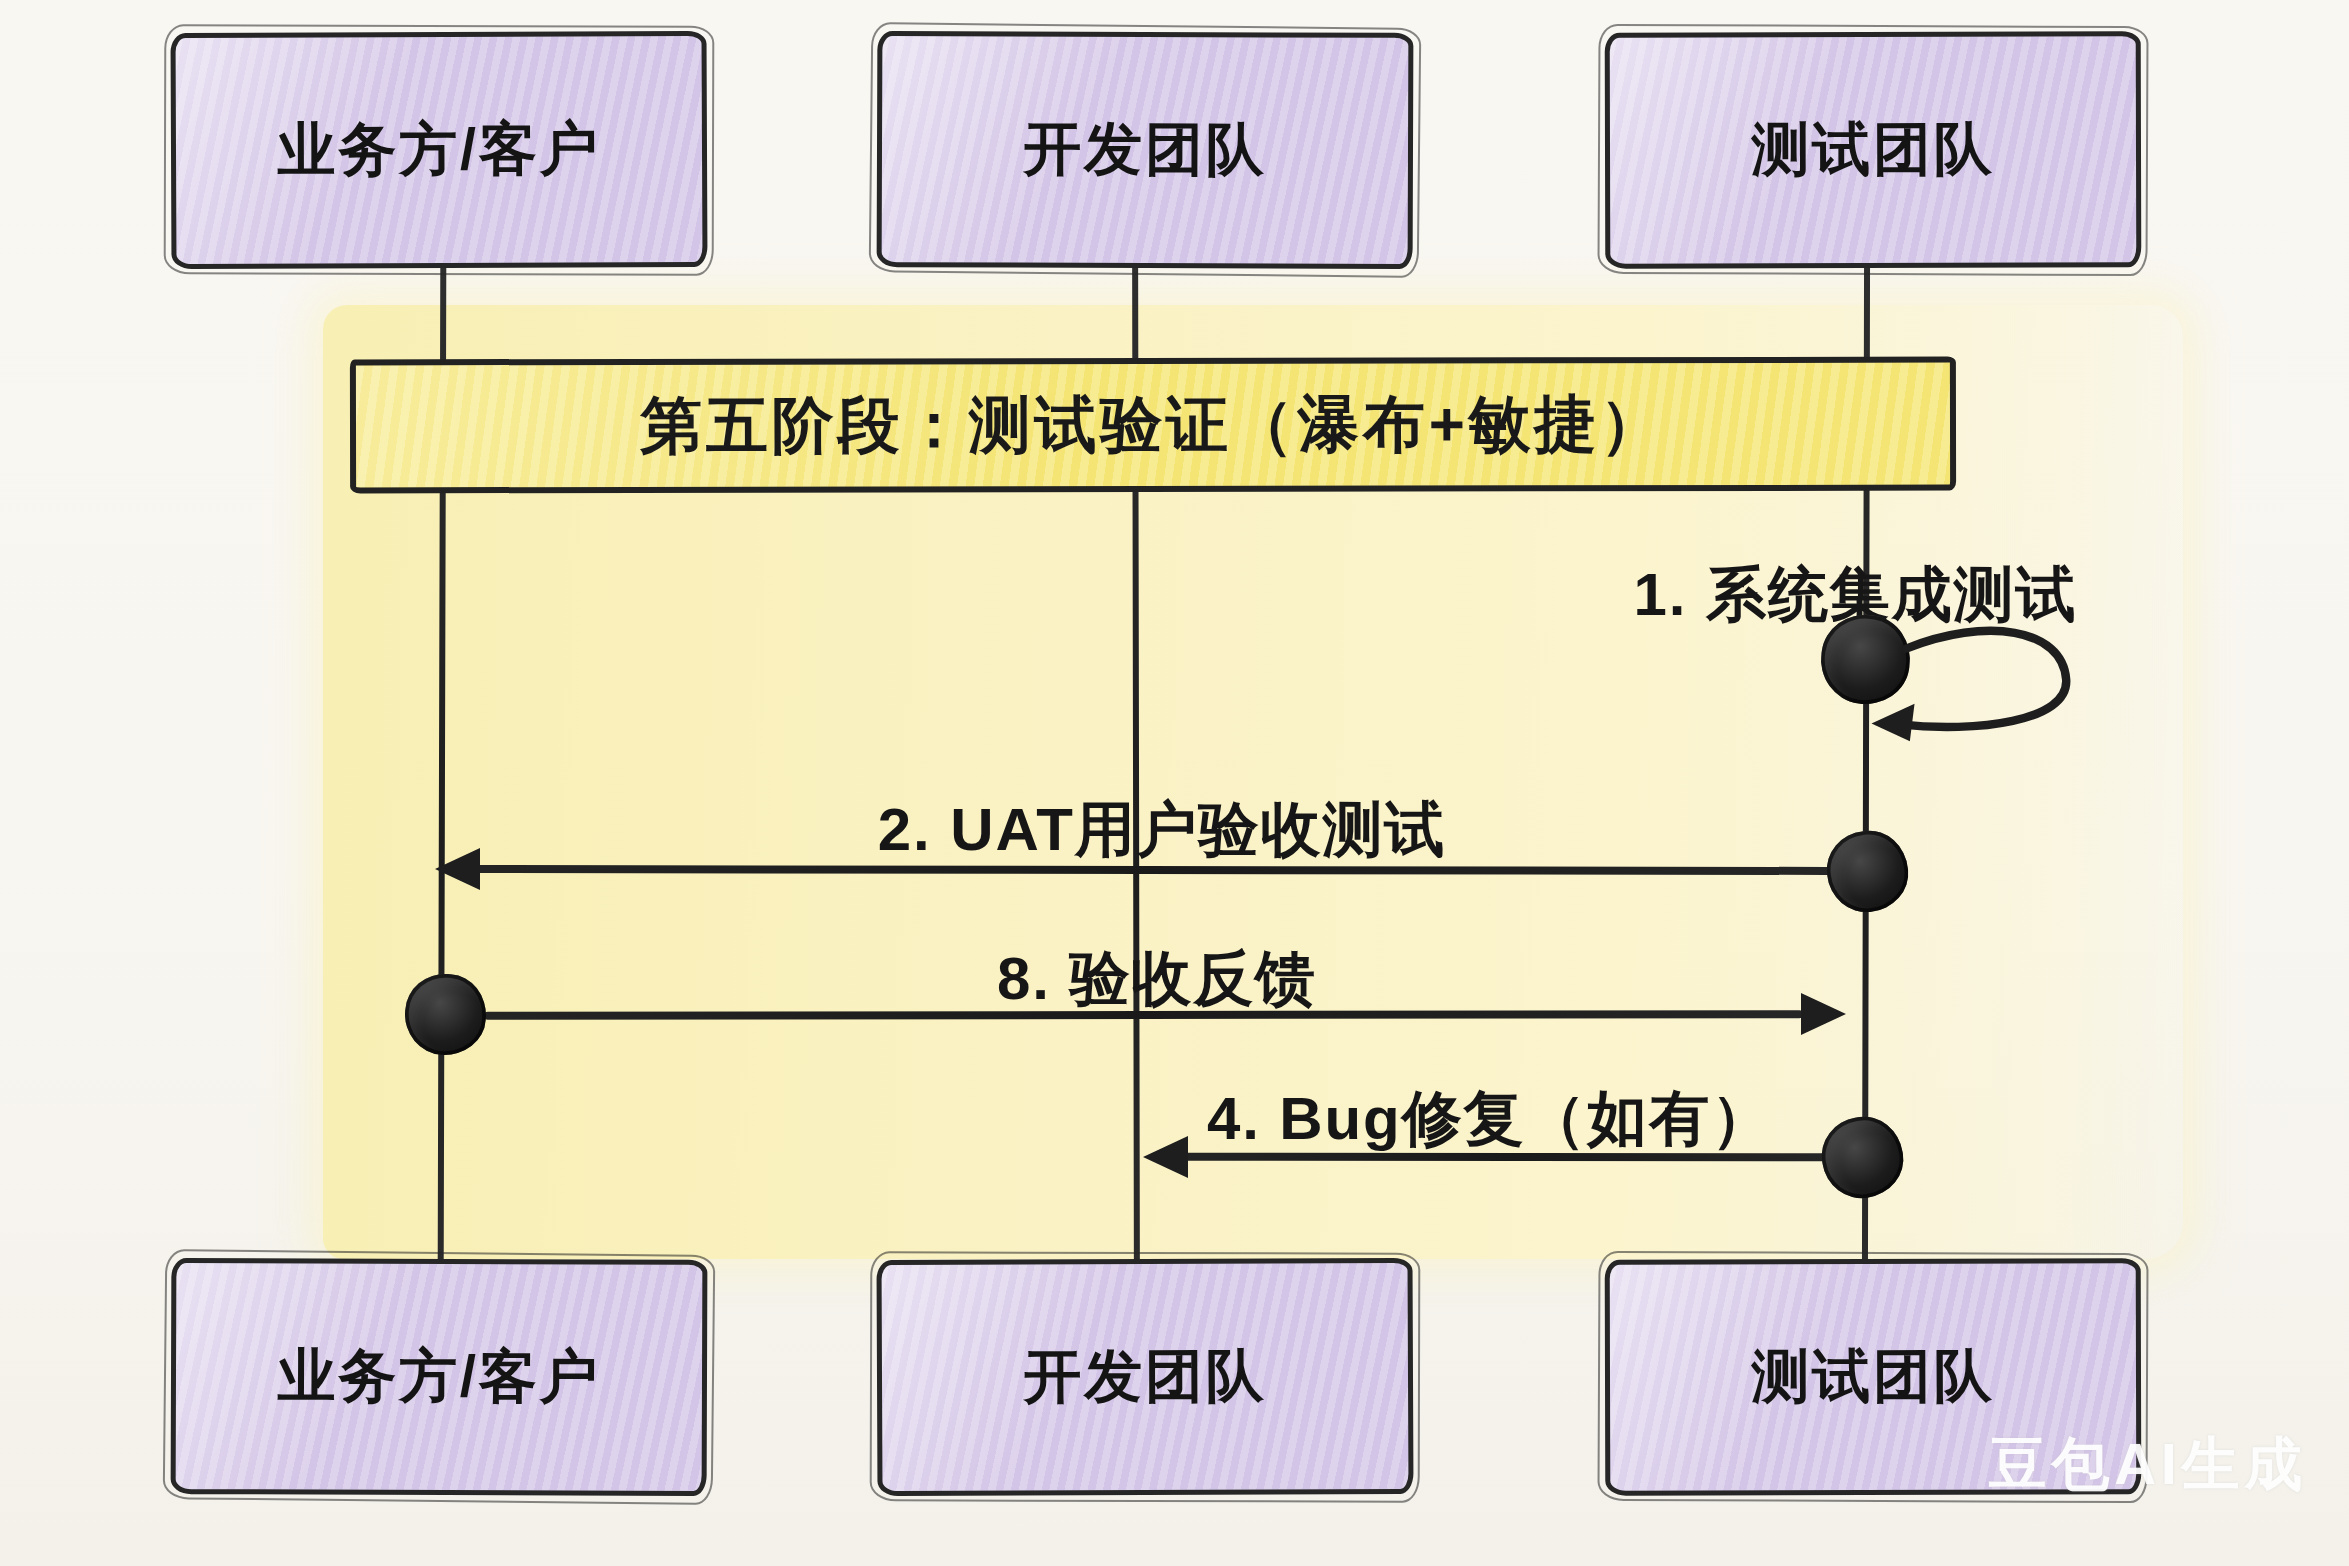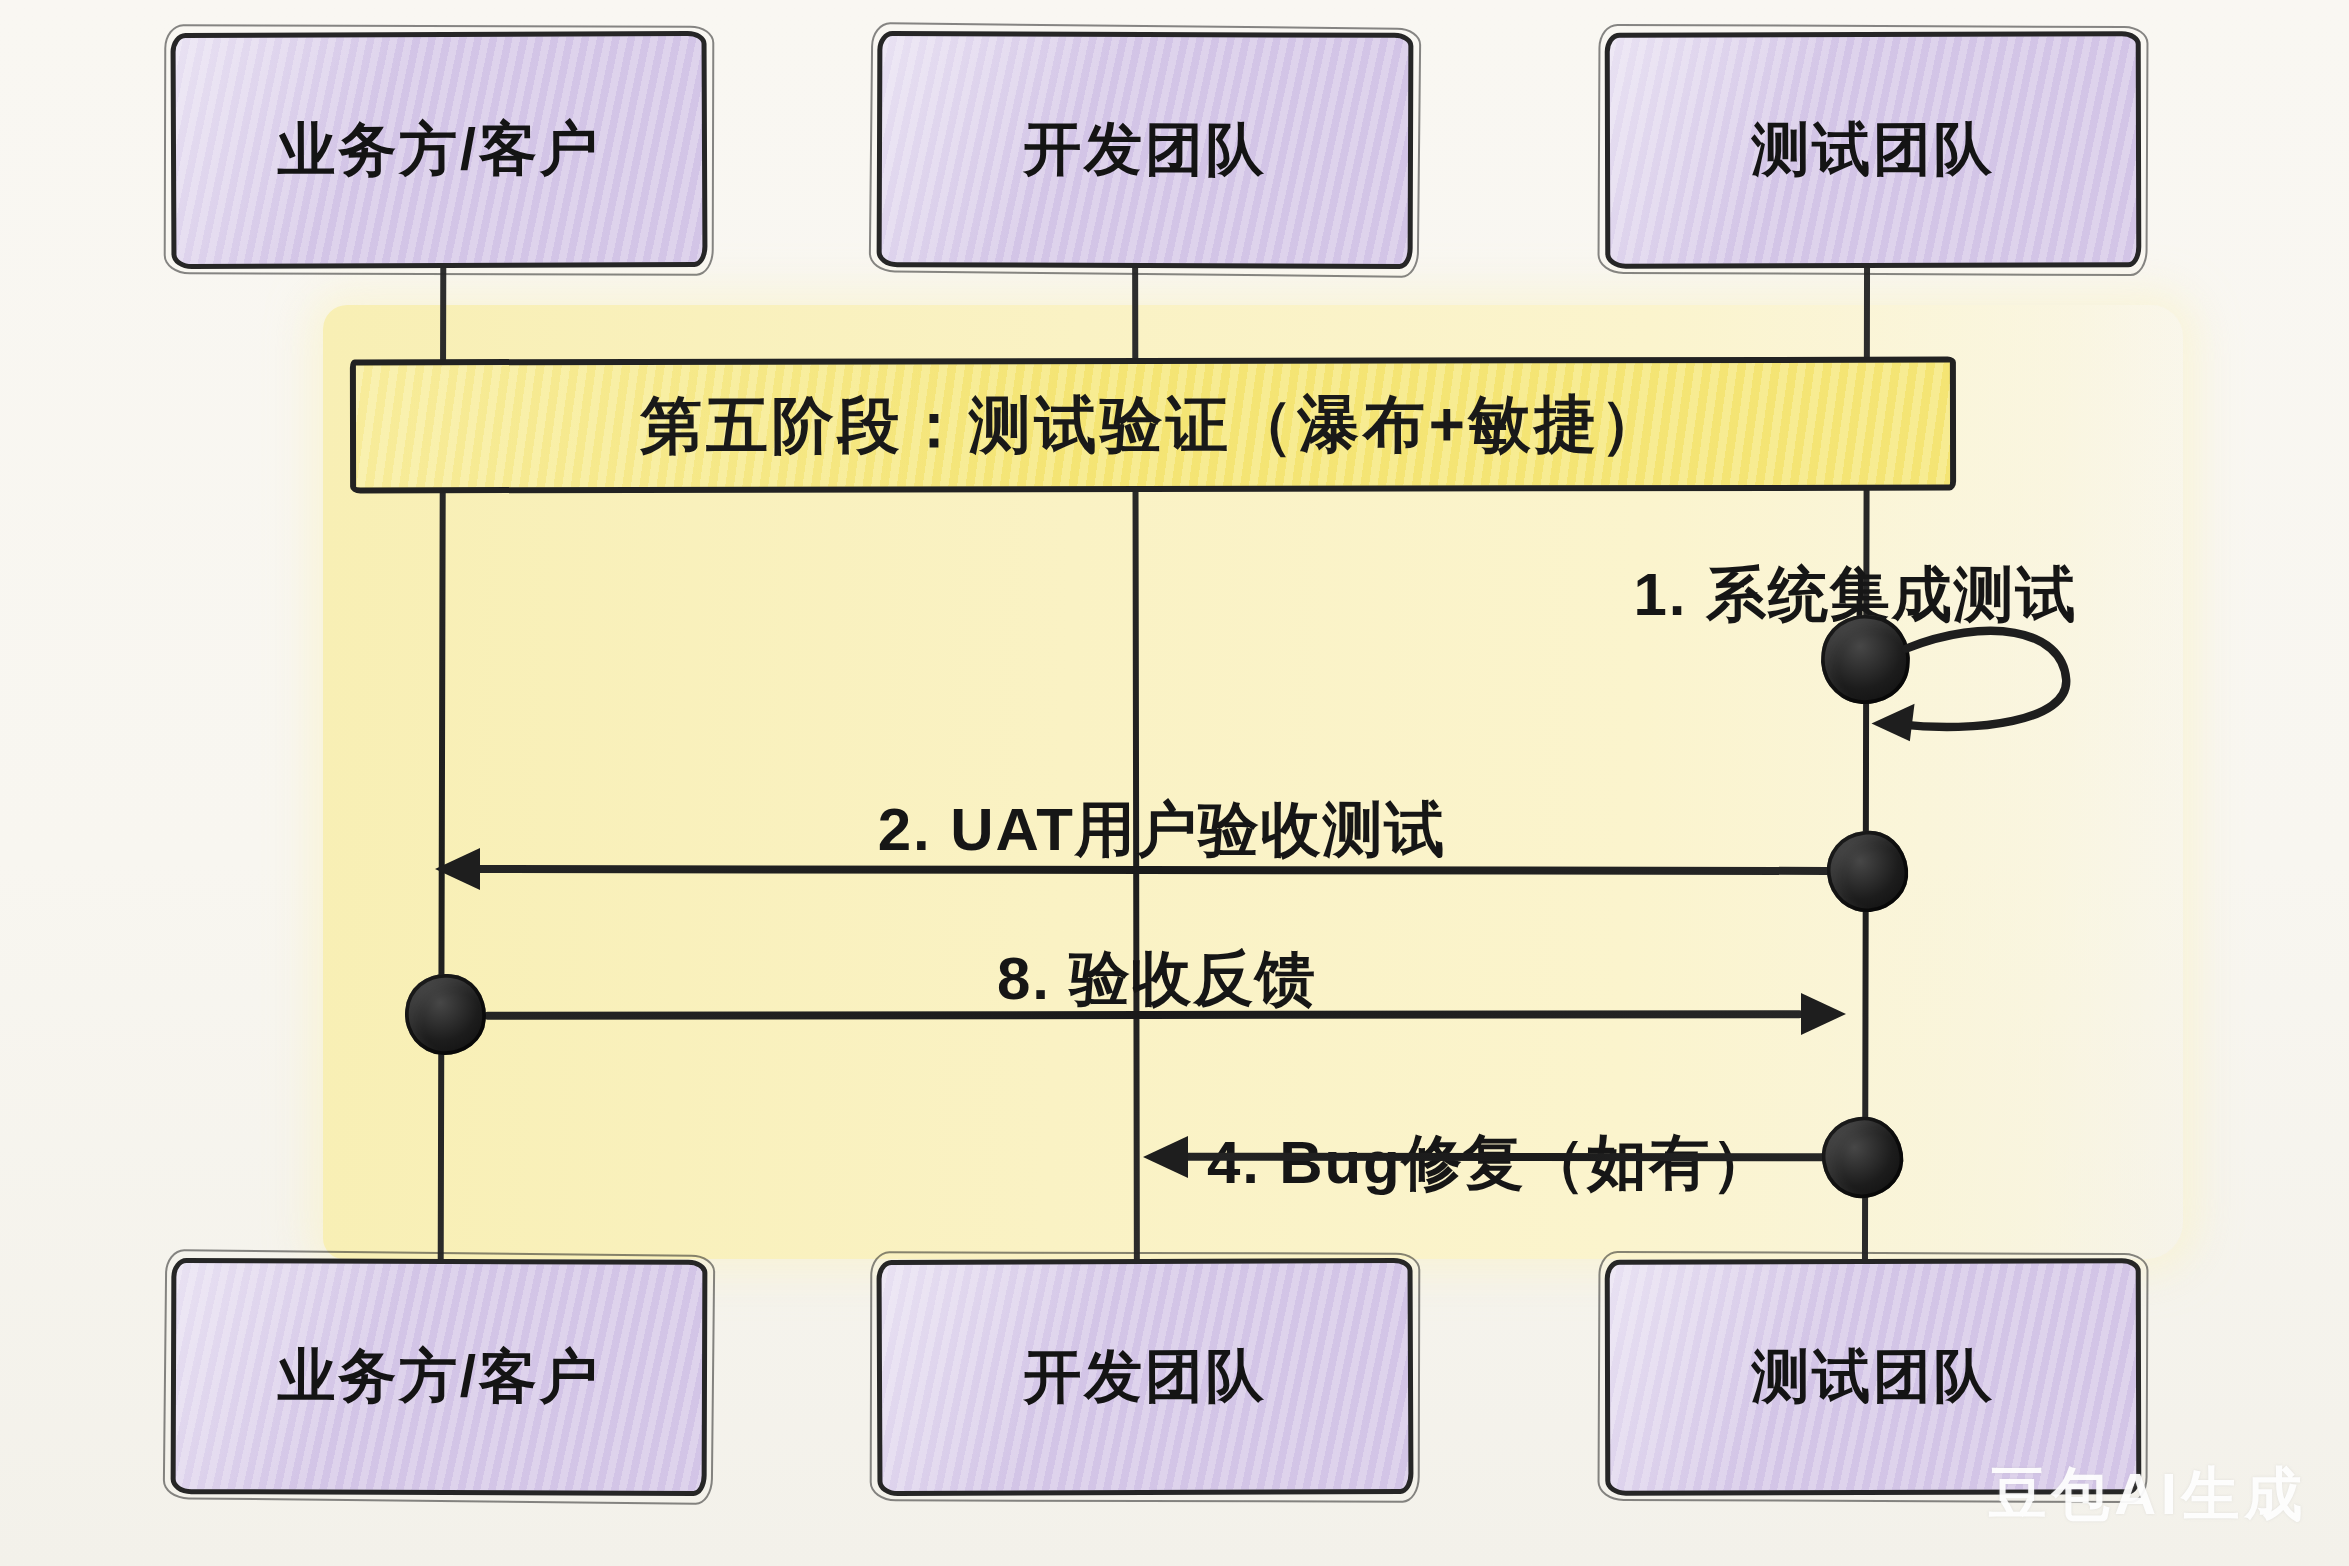--- a/index.html
+++ b/index.html
@@ -121,21 +121,21 @@
     background: radial-gradient(circle at 42% 36%, #474747 0%, #1c1c1c 55%, #0c0c0c 100%);
     box-shadow: inset 0 0 0 3.7px rgba(0,0,0,0.6), inset 9.4px 7.5px 13px rgba(255,255,255,0.12);
     z-index: 4;
   }
 
   .self-loop-svg { position: absolute; z-index: 4; }
 
   
   .watermark {
     position: absolute;
-    right: 43px; top: 1456px;
+    right: 43px; top: 1426px;
     font-size: 58px; font-weight: 700; letter-spacing: 4.7px;
     color: rgba(255,255,255,0.92);
     text-shadow: 0 0 2.8px rgba(190,190,190,0.35);
     z-index: 6;
   }
 </style>
 </head>
 <body>
 
 <div class="canvas">
@@ -170,21 +170,21 @@
   <div class="msg-label" style="left:600px; top:790px; width:1124px;">2. UAT用户验收测试</div>
   <div class="arrow-line" style="left:473px; top:866px; width:1357px; transform:rotate(0.08deg);"></div>
   <div class="arrow-head point-left" style="left:435px; top:848px;"></div>
   <div class="node-dot" style="left:1827px; top:831px; width:81px; height:81px; transform:rotate(-6deg);"></div>
 
   <div class="msg-label" style="left:595px; top:939px; width:1124px;">8. 验收反馈</div>
   <div class="arrow-line" style="left:484px; top:1011px; width:1319px; transform:rotate(-0.06deg);"></div>
   <div class="arrow-head point-right" style="left:1801px; top:993px;"></div>
   <div class="node-dot" style="left:405px; top:974px; width:81px; height:81px; transform:rotate(4deg);"></div>
 
-  <div class="msg-label" style="left:1115px; top:1079px; width:750px;margin-top:44px;">4. Bug修复（如有）</div>
+  <div class="msg-label" style="left:1115px; top:1079px; width:750px;">4. Bug修复（如有）</div>
   <div class="arrow-line" style="left:1182px; top:1153px; width:645px; transform:rotate(0.05deg);"></div>
   <div class="arrow-head point-left" style="left:1143px; top:1136px;"></div>
   <div class="node-dot" style="left:1822px; top:1117px; width:81px; height:81px; transform:rotate(-9deg);"></div>
 
   <div class="actor-box row-bottom col-business tilt-b">
     <span>业务方/客户</span>
   </div>
   <div class="actor-box row-bottom col-dev tilt-a">
     <span>开发团队</span>
   </div>

